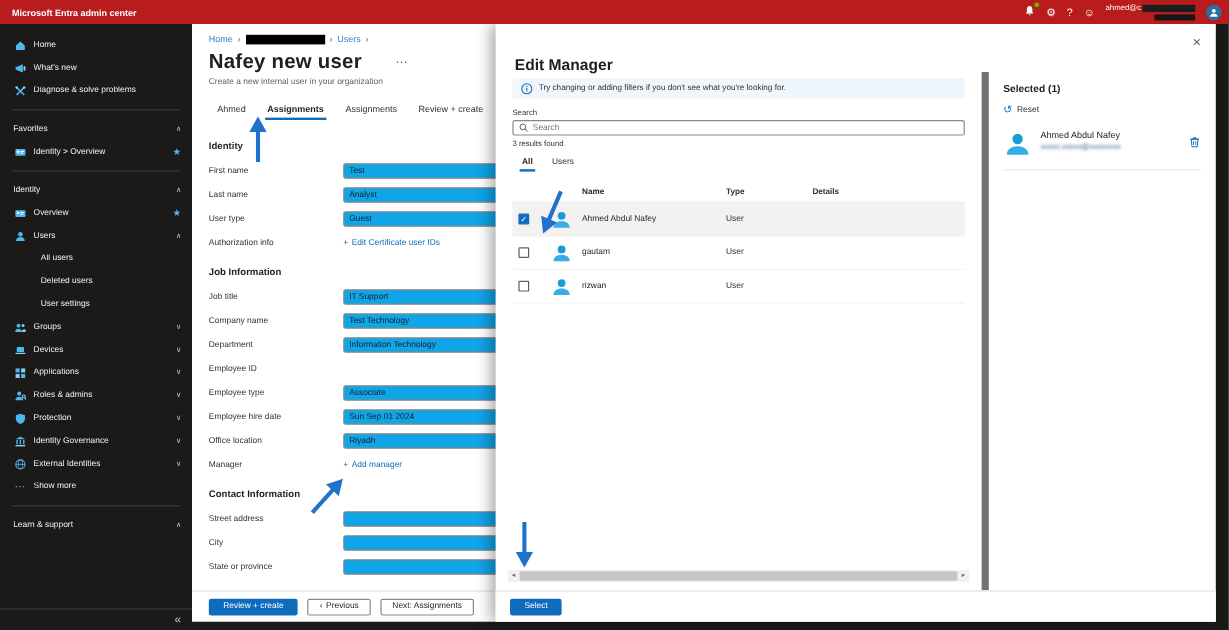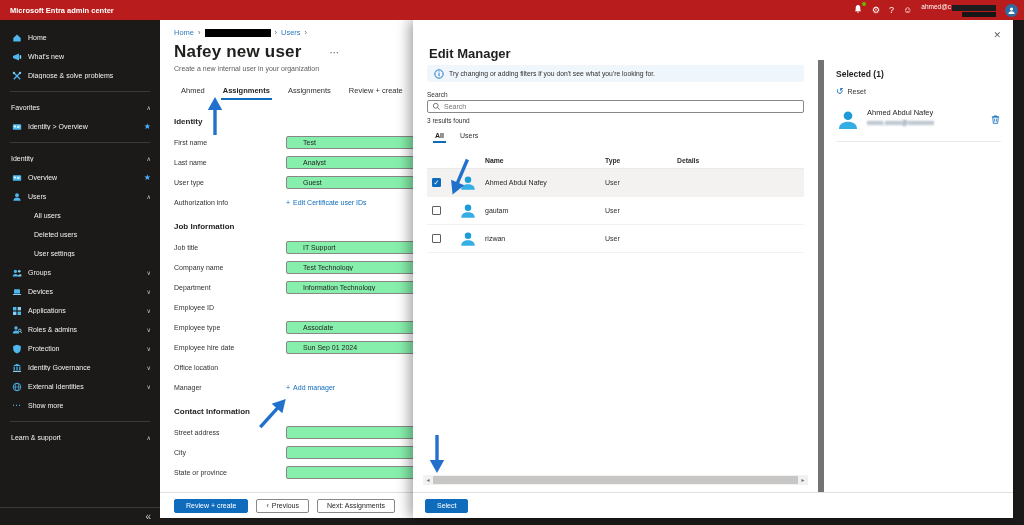--- a/index.html
+++ b/index.html
@@ -47,21 +47,21 @@
   .title-more { margin-left:28px; color:#605e5c; font-size:10px; cursor:pointer; }
   .subtitle { padding:3px 0 0 14px; font-size:7px; color:#605e5c; }
   .tabs { display:flex; margin:10px 0 0 12px; }
   .tab { font-size:7.5px; color:#323130; padding:4px 9px 6px; position:relative; cursor:pointer; }
   .tab.active { font-weight:bold; color:#201f1e; }
   .tab.active::after { content:""; position:absolute; left:7px; right:7px; bottom:1px; height:2px; background:#0f6cbd; }
   .form-area { padding:6px 0 0 14px; }
   .section-title { font-size:8px; font-weight:bold; color:#201f1e; margin:10px 0 6px; }
   .frow { display:flex; align-items:center; height:20px; }
   .flabel { width:112px; font-size:7px; color:#323130; flex-shrink:0; }
-  .fld { width:172px; height:13px; border:1px solid #8a8886; border-radius:2px; font-size:7px; padding:0 16px; color:#201f1e; font-family:inherit; background:#86efac; }
+  .fld { width:172px; height:13px; border:1px solid #8a8886; border-radius:2px; font-size:7px; padding:0 4px; color:#201f1e; font-family:inherit; background:#0ea5e9; }
   .flink { font-size:7px; color:#0f6cbd; cursor:pointer; display:flex; align-items:center; gap:3px; }
   .main-footer { position:absolute; left:0; right:0; bottom:0; height:26px; background:#fff; border-top:1px solid #e1dfdd; display:flex; align-items:center; padding-left:14px; gap:8px; z-index:25; }
   .btn-primary { background:#0f6cbd; color:#fff; font-size:7px; border:1px solid #0f6cbd; border-radius:2px; height:14px; padding:0 11px; font-family:inherit; cursor:pointer; }
   .btn-secondary { background:#fff; color:#201f1e; font-size:7px; border:1px solid #8a8886; border-radius:2px; height:14px; padding:0 9px; font-family:inherit; cursor:pointer; display:flex; align-items:center; gap:3px; }
 
   
   .panel { position:absolute; left:413px; top:20px; width:600px; bottom:7px; background:#fff; z-index:40; box-shadow:-4px 0 12px rgba(0,0,0,.35); }
   .panel-title { font-size:13px; font-weight:bold; color:#201f1e; padding:26px 0 0 16px; }
   .panel-close { position:absolute; top:10px; right:12px; font-size:9px; color:#605e5c; cursor:pointer; }
   .panel-body { position:absolute; top:40px; left:0; right:0; bottom:26px; display:flex; }
@@ -367,20 +367,21 @@
     <div class="frow">
       <span class="flabel">Employee type</span>
       <input class="fld" value="Associate" style="">
     </div>
     <div class="frow">
       <span class="flabel">Employee hire date</span>
       <input class="fld" value="Sun Sep 01 2024" style="">
     </div>
     <div class="frow">
       <span class="flabel">Office location</span>
+      <input class="fld" value="Riyadh" style="">
     </div>
     <div class="frow">
       <span class="flabel">Manager</span>
       <span class="flink">
         <span>+</span>
         <span>Add manager</span>
       </span>
     </div>
 
     <div class="section-title">Contact Information</div>

